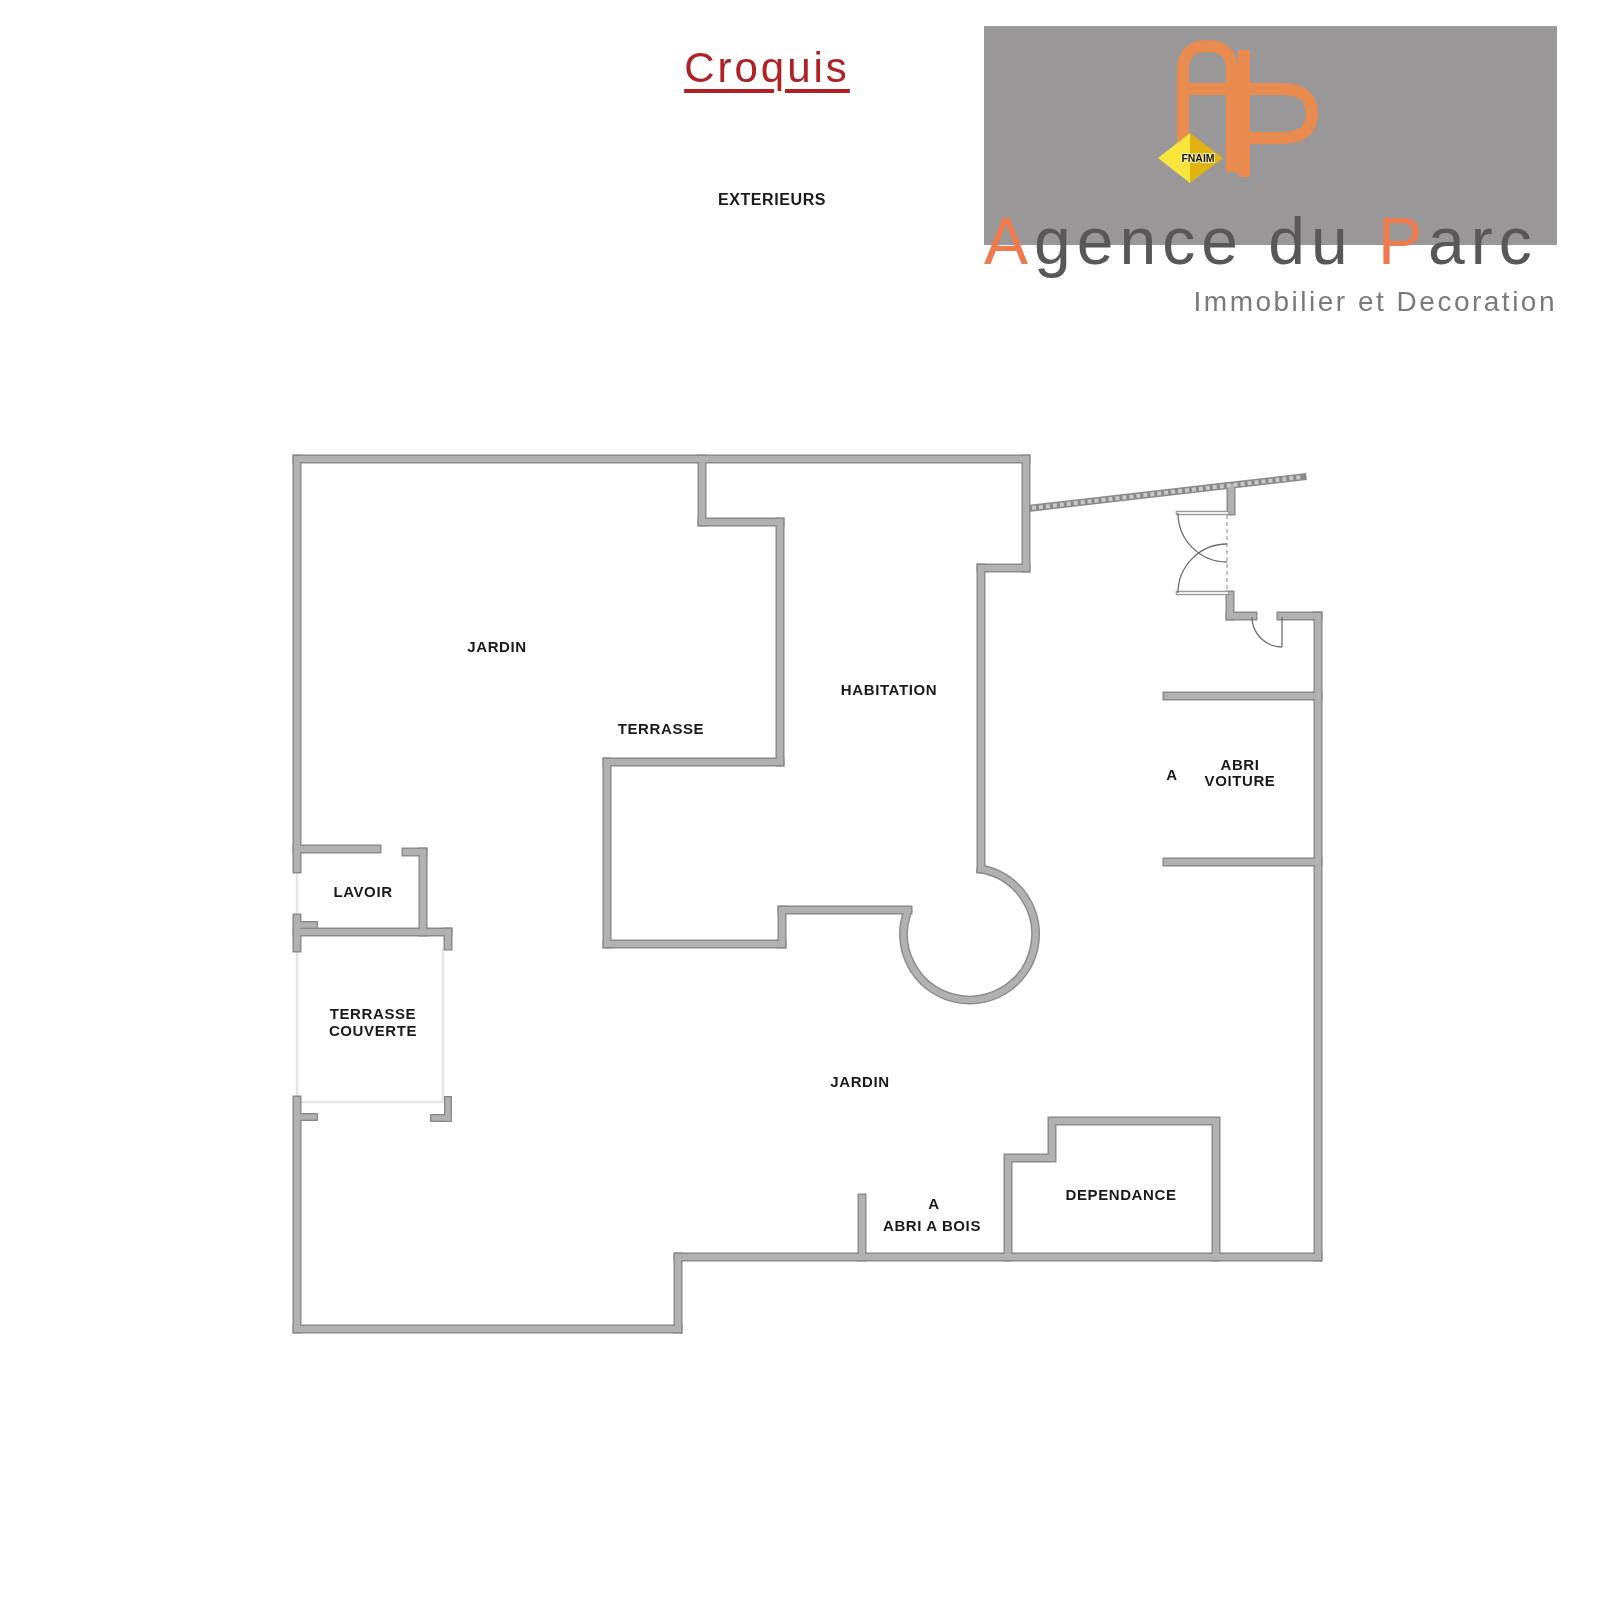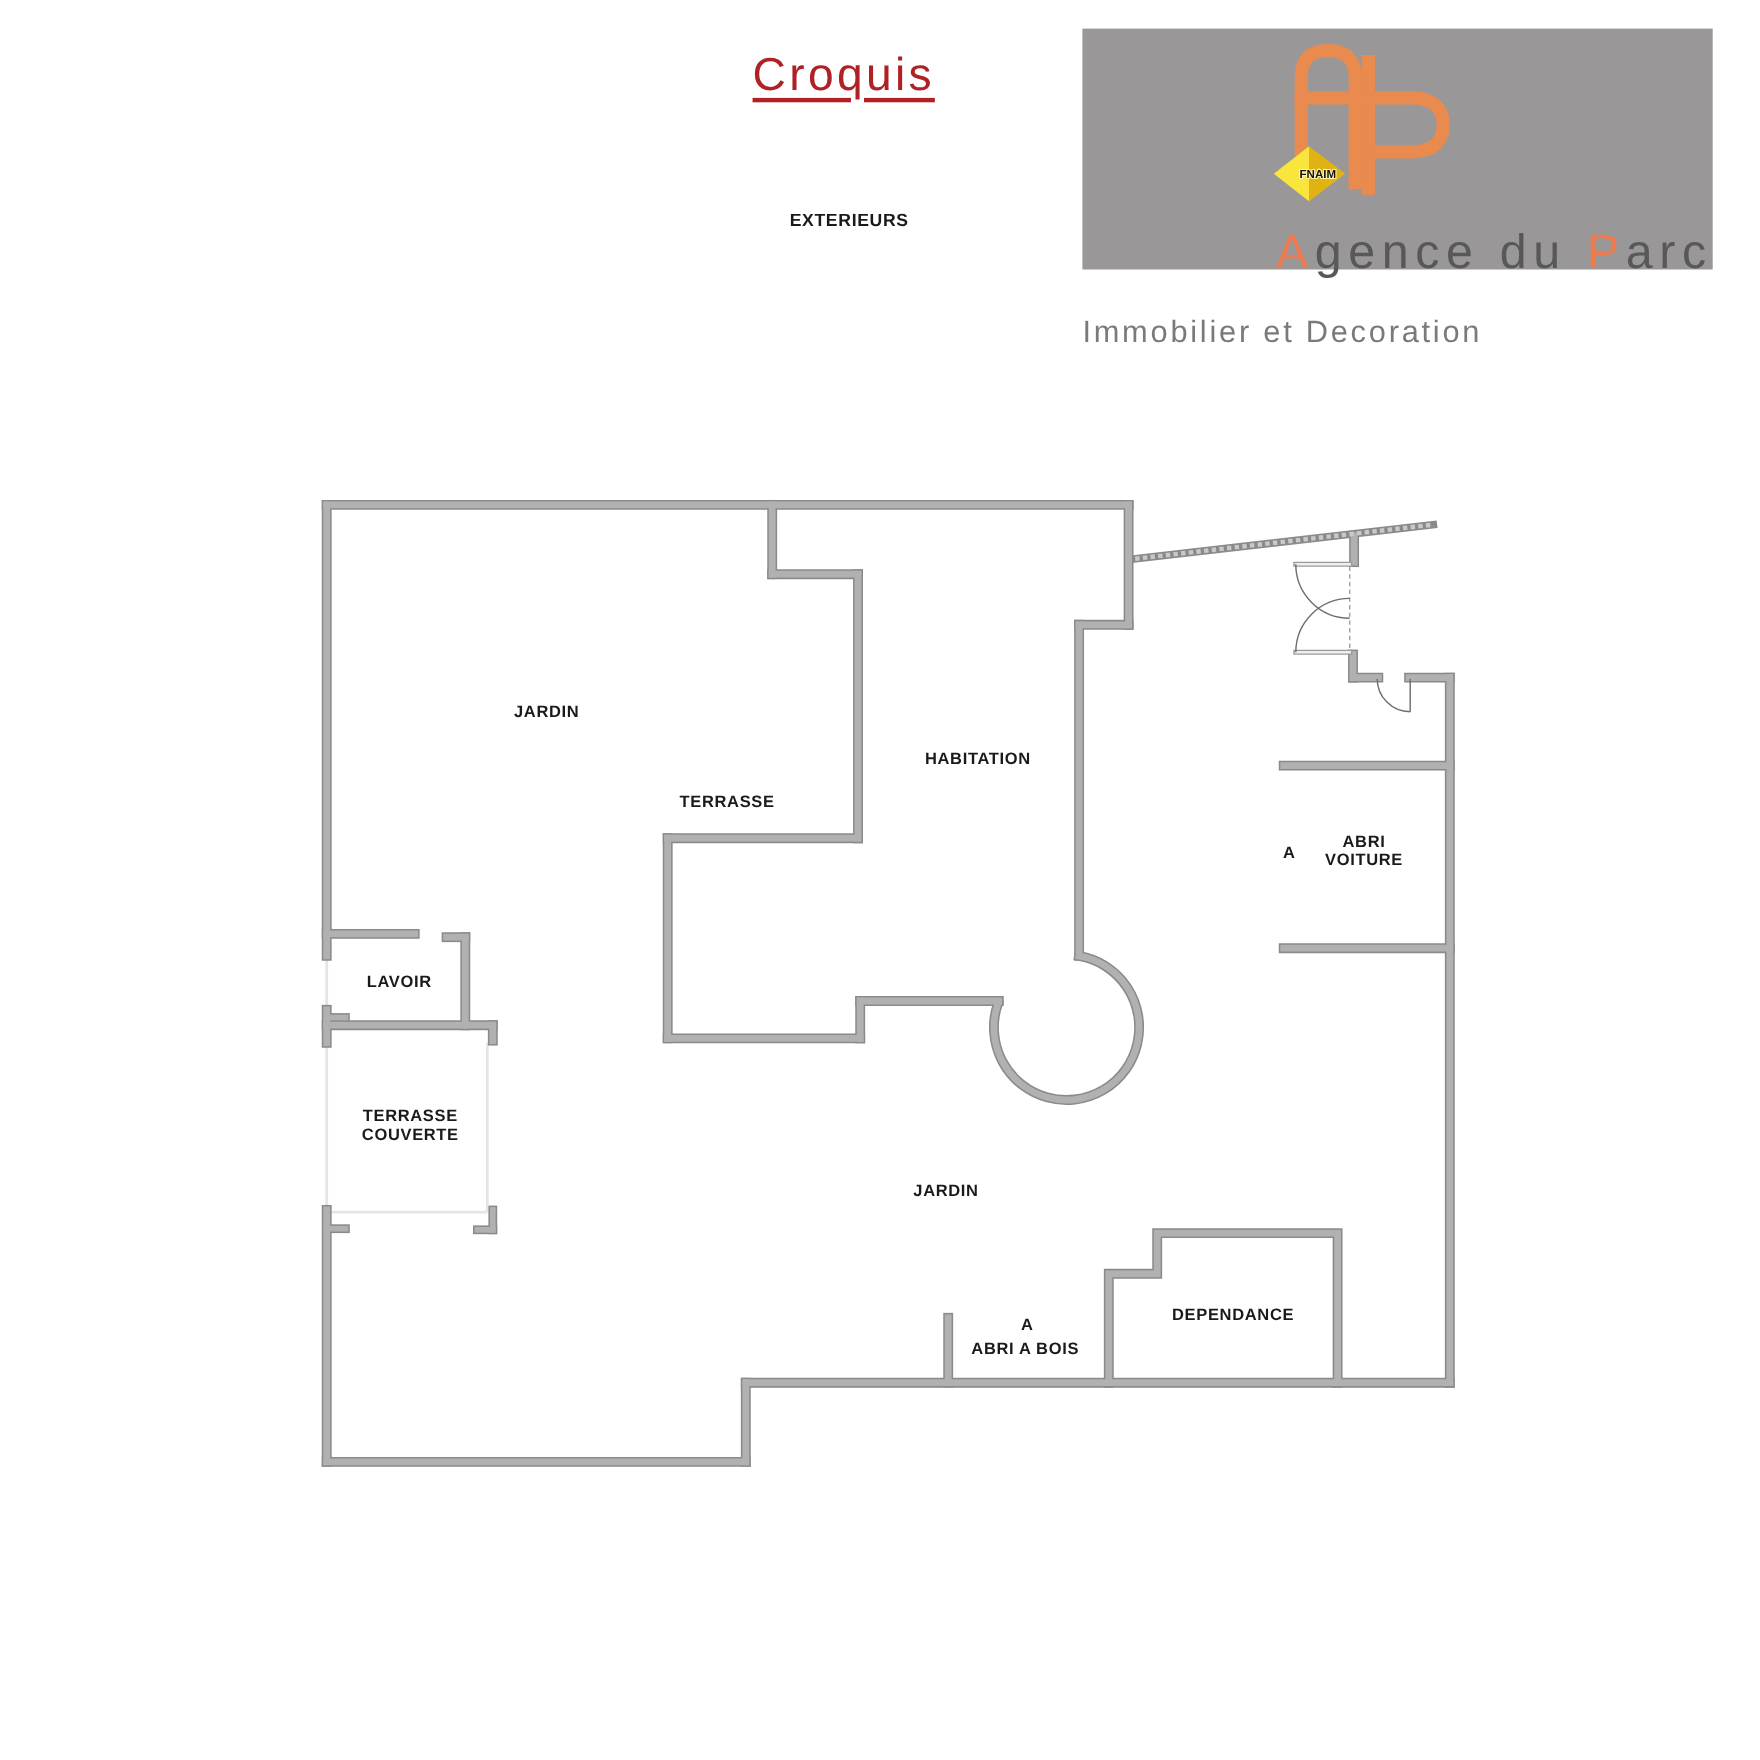--- a/index.html
+++ b/index.html
@@ -5,23 +5,23 @@
   html,body{margin:0;padding:0;background:#ffffff;}
   .canvas{position:relative;width:1600px;height:1600px;background:#ffffff;overflow:hidden;
           font-family:"Liberation Sans","DejaVu Sans",sans-serif;}
   #plan-svg{position:absolute;left:0;top:0;width:1600px;height:1600px;}
   .title{position:absolute;left:767px;top:16px;transform:translateX(-50%);
          font-size:42px;font-weight:normal;letter-spacing:3px;color:#B02126;
          text-decoration:underline;text-decoration-thickness:4px;text-underline-offset:7px;
          white-space:nowrap;}
   .logo{position:absolute;left:984px;top:26px;width:573px;height:219px;background:#9A9798;}
   .logo .mono{position:absolute;left:0;top:0;width:573px;height:307px;}
-  .brand-name{position:absolute;left:0;right:0;top:182px;text-align:right;
-              font-size:44px;letter-spacing:6px;line-height:1;white-space:pre;color:#58585A;}
-  .brand-sub{position:absolute;left:0;right:0;top:262px;text-align:left;
+  .brand-name{position:absolute;left:0;right:0;top:182px;text-align:left;
+              font-size:66px;letter-spacing:6px;line-height:1;white-space:pre;color:#58585A;}
+  .brand-sub{position:absolute;left:0;right:0;top:262px;text-align:right;
              font-size:28px;letter-spacing:2.5px;line-height:1;color:#7A7A7A;}
 </style>
 </head>
 <body>
 
 <div class="canvas">
 
   <svg id="plan-svg" viewBox="0 0 1600 1600" xmlns="http://www.w3.org/2000/svg">
       <line x1="297" y1="869" x2="297" y2="918" stroke="#E5E5E5" stroke-width="2.5" stroke-linecap="butt"></line>
       <line x1="297" y1="948" x2="297" y2="1100" stroke="#E5E5E5" stroke-width="2.5" stroke-linecap="butt"></line>

